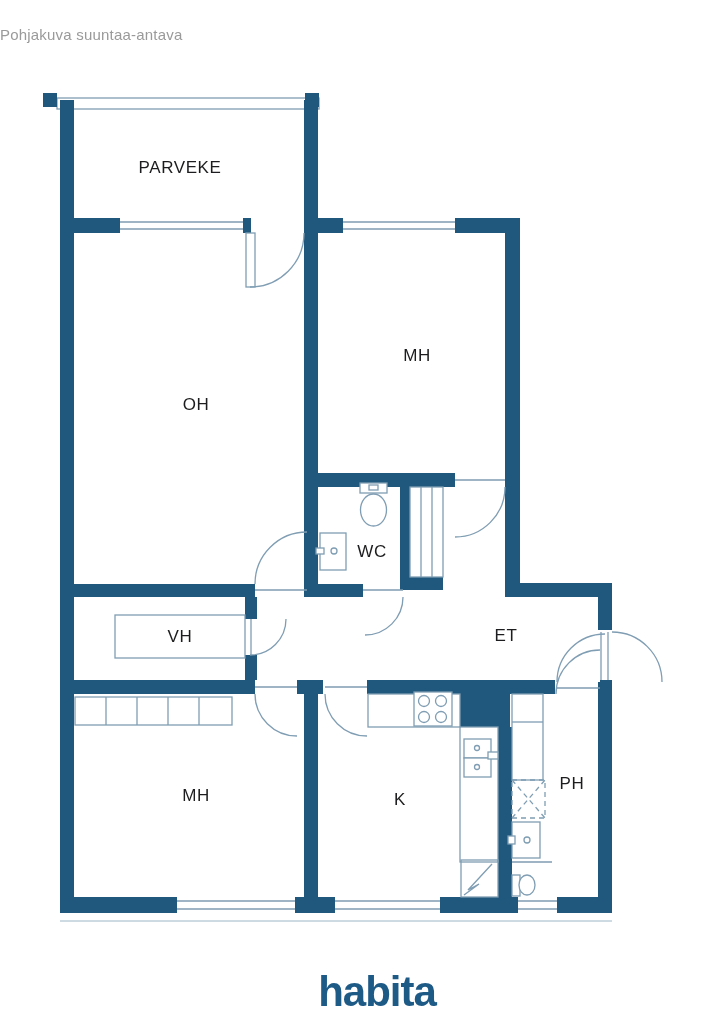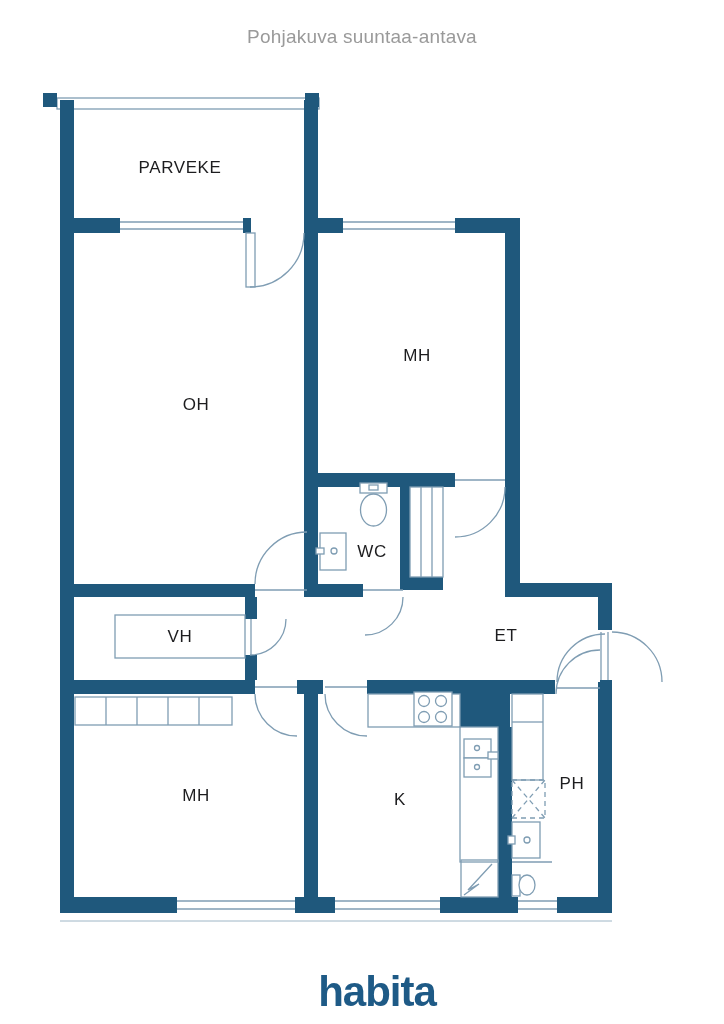--- a/index.html
+++ b/index.html
@@ -6,22 +6,22 @@
     --c-wall:#1f587c;
     --c-line:#7f9db3;
     --c-label:#1d1d1f;
     --c-title:#9a9a9a;
     --c-logo:#1e5a86;
     --c-background:#ffffff;
   }
   html,body{margin:0;padding:0;background:var(--c-background);}
   .stage{position:relative;width:724px;height:1024px;background:var(--c-background);
          font-family:"Liberation Sans",sans-serif;overflow:hidden;}
-  .doc-title{position:absolute;top:26px;left:0;width:100%;text-align:center;
-             font-size:19px;color:var(--c-title);letter-spacing:.2px;}
+  .doc-title{position:absolute;top:26px;left:0;width:100%;
+             font-size:15px;color:var(--c-title);letter-spacing:.2px;}
   .plan-svg{position:absolute;left:0;top:0;}
   .wall{fill:var(--c-wall);stroke:none;}
   .ln{fill:none;stroke:var(--c-line);stroke-width:1.3;}
   .fix{fill:#ffffff;stroke:var(--c-line);stroke-width:1.3;}
   .dash{stroke-dasharray:5 4;}
   .faint{stroke-width:1;opacity:.75;}
   text.room{font-family:"Liberation Sans",sans-serif;font-size:17px;font-weight:500;
             fill:var(--c-label);text-anchor:middle;letter-spacing:.6px;}
   .logo{position:absolute;bottom:8px;left:0;width:100%;text-align:center;
         font-size:42px;font-weight:800;color:var(--c-logo);letter-spacing:-1px;padding-left:15px;}

